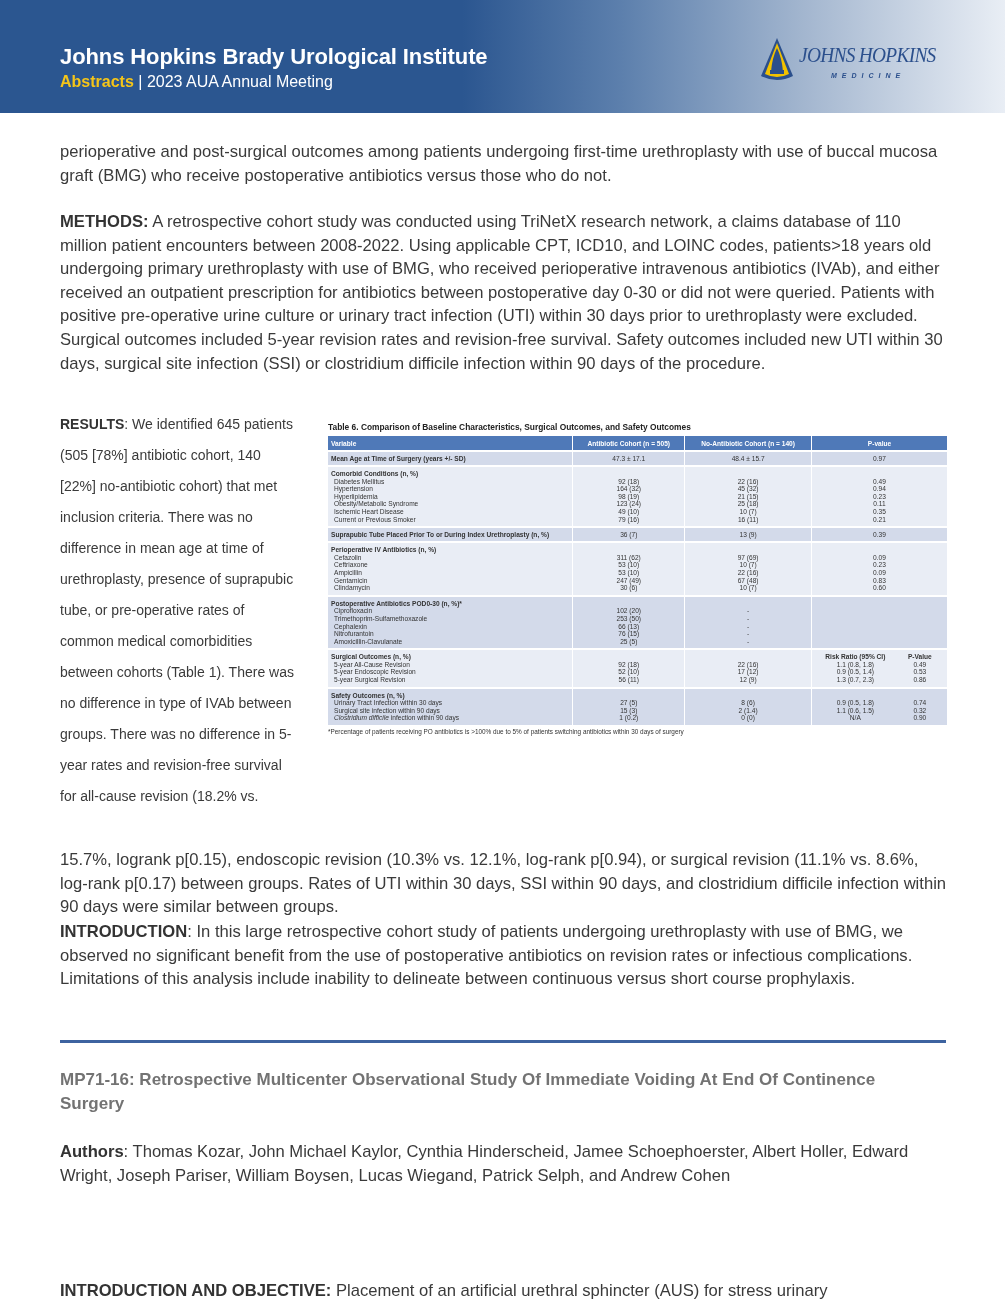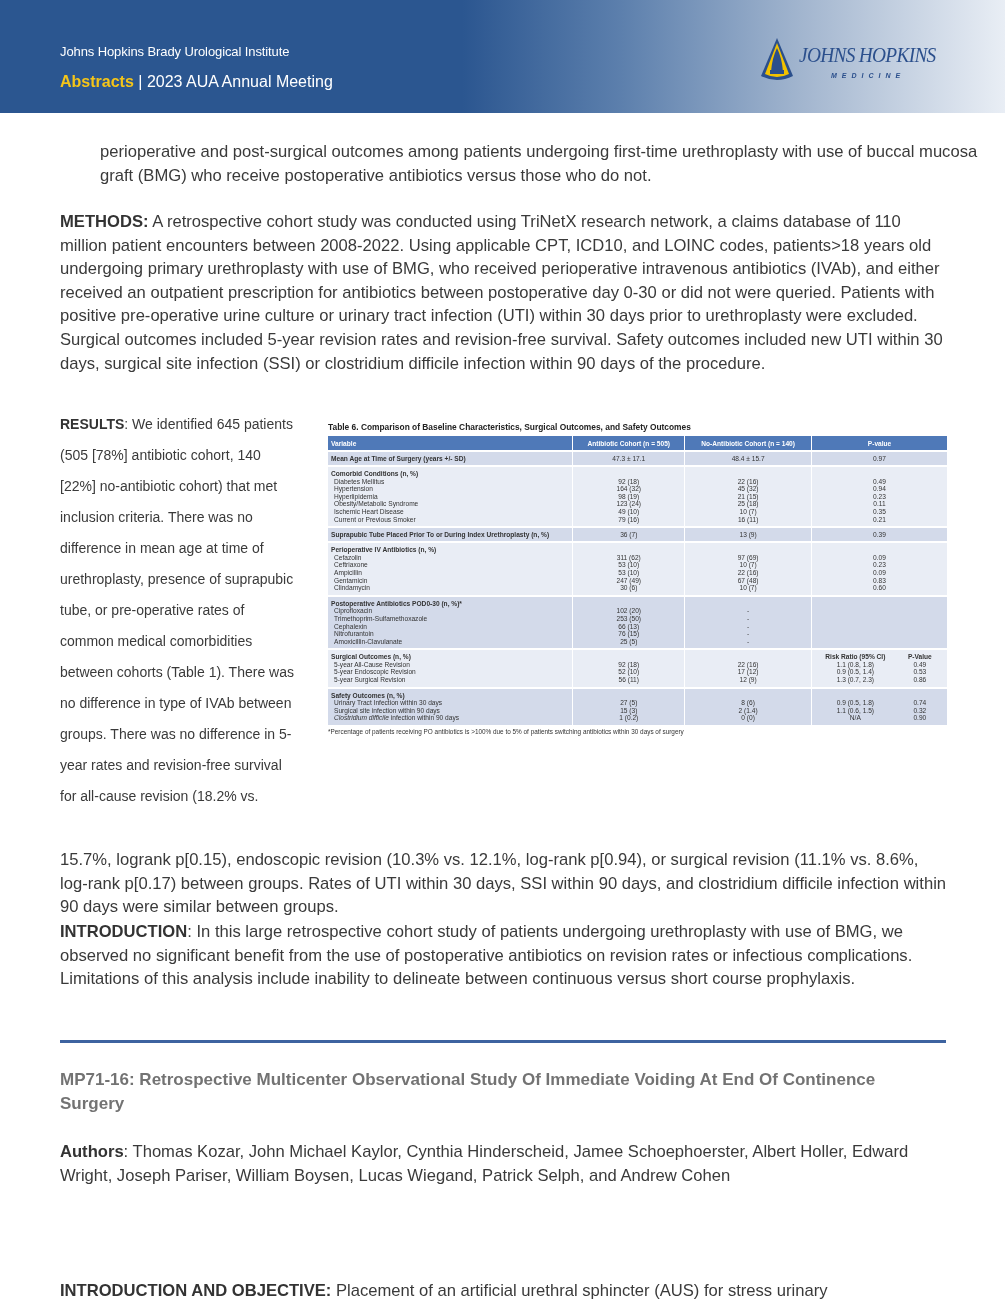--- a/index.html
+++ b/index.html
@@ -6,21 +6,21 @@
   body {
     width: 1005px; height: 1300px; overflow: hidden; background: #ffffff;
     font-family: "Liberation Sans", "DejaVu Sans", sans-serif; color: #3a3a3a;
     position: relative;
   }
   .header {
     position: absolute; left: 0; top: 0; width: 1005px; height: 113px;
     background: linear-gradient(90deg, #2b5690 0%, #2b5690 46%, #5d80ad 62%, #a3b6cf 80%, #e9eef5 100%);
   }
   .header-title {
-    position: absolute; left: 60px; top: 44px; font-size: 13px; font-weight: normal; color: #ffffff;
+    position: absolute; left: 60px; top: 44px; font-size: 22px; font-weight: bold; color: #ffffff;
     letter-spacing: -0.1px;
   }
   .header-sub {
     position: absolute; left: 60px; top: 73px; font-size: 16px; color: #ffffff;
   }
   .header-sub .accent { color: #f5c518; font-weight: bold; }
   .logo { position: absolute; left: 757px; top: 36px; width: 200px; height: 50px; font-style: italic; }
   .logo-text {
     position: absolute; left: 42px; top: 6px; font-family: "Liberation Serif", serif;
     font-size: 22px; color: #2b4f8c; letter-spacing: -0.8px; transform: scaleX(0.88); transform-origin: left;
@@ -81,21 +81,21 @@
       <path d="M18 2 L34 40 Q18 48 2 40 Z" fill="#2b4f8c"></path>
       <path d="M18 7 L30 38 Q18 44 6 38 Z" fill="#f2c200"></path>
       <path d="M18 12 Q13 22 12 36 L24 36 Q23 22 18 12 Z" fill="#2b4f8c"></path>
       <rect x="11" y="34" width="14" height="4" fill="#2b4f8c"></rect>
     </svg>
     <div class="logo-text">JOHNS HOPKINS</div>
     <div class="logo-sub">MEDICINE</div>
   </div>
 </div>
 
-<div class="para" style="top:140px;margin-left:40px;">perioperative and post-surgical outcomes among patients undergoing first-time urethroplasty with use of buccal mucosa graft (BMG) who receive postoperative antibiotics versus those who do not.</div>
+<div class="para" style="top:140px;">perioperative and post-surgical outcomes among patients undergoing first-time urethroplasty with use of buccal mucosa graft (BMG) who receive postoperative antibiotics versus those who do not.</div>
 
 <div class="para" style="top:210px;">
   <span class="lbl">METHODS:</span><span> A retrospective cohort study was conducted using TriNetX research network, a claims database of 110 million patient encounters between 2008-2022. Using applicable CPT, ICD10, and LOINC codes, patients&gt;18 years old undergoing primary urethroplasty with use of BMG, who received perioperative intravenous antibiotics (IVAb), and either received an outpatient prescription for antibiotics between postoperative day 0-30 or did not were queried. Patients with positive pre-operative urine culture or urinary tract infection (UTI) within 30 days prior to urethroplasty were excluded. Surgical outcomes included 5-year revision rates and revision-free survival. Safety outcomes included new UTI within 30 days, surgical site infection (SSI) or clostridium difficile infection within 90 days of the procedure.</span>
 </div>
 
 <div class="results-col">
   <span class="lbl">RESULTS</span><span>: We identified 645 patients (505 [78%] antibiotic cohort, 140 [22%] no-antibiotic cohort) that met inclusion criteria. There was no difference in mean age at time of urethroplasty, presence of suprapubic tube, or pre-operative rates of common medical comorbidities between cohorts (Table 1). There was no difference in type of IVAb between groups. There was no difference in 5-year rates and revision-free survival for all-cause revision (18.2% vs.</span>
 </div>
 
 <div class="tbl-wrap">

